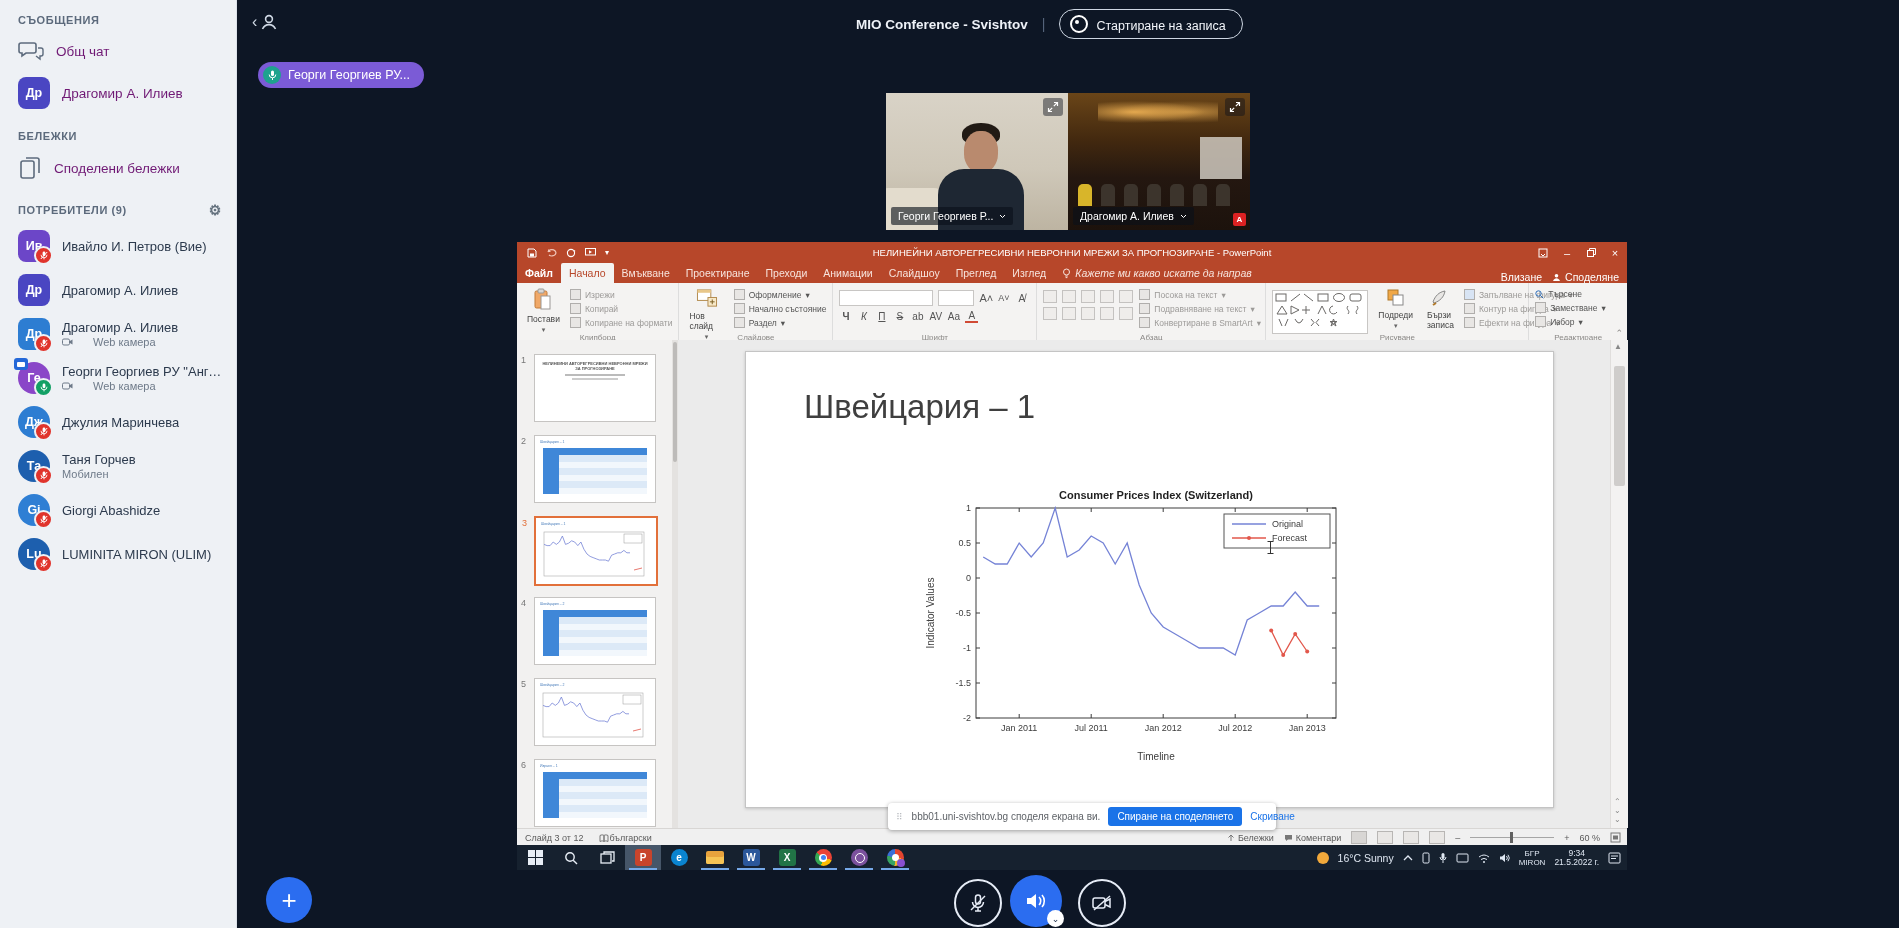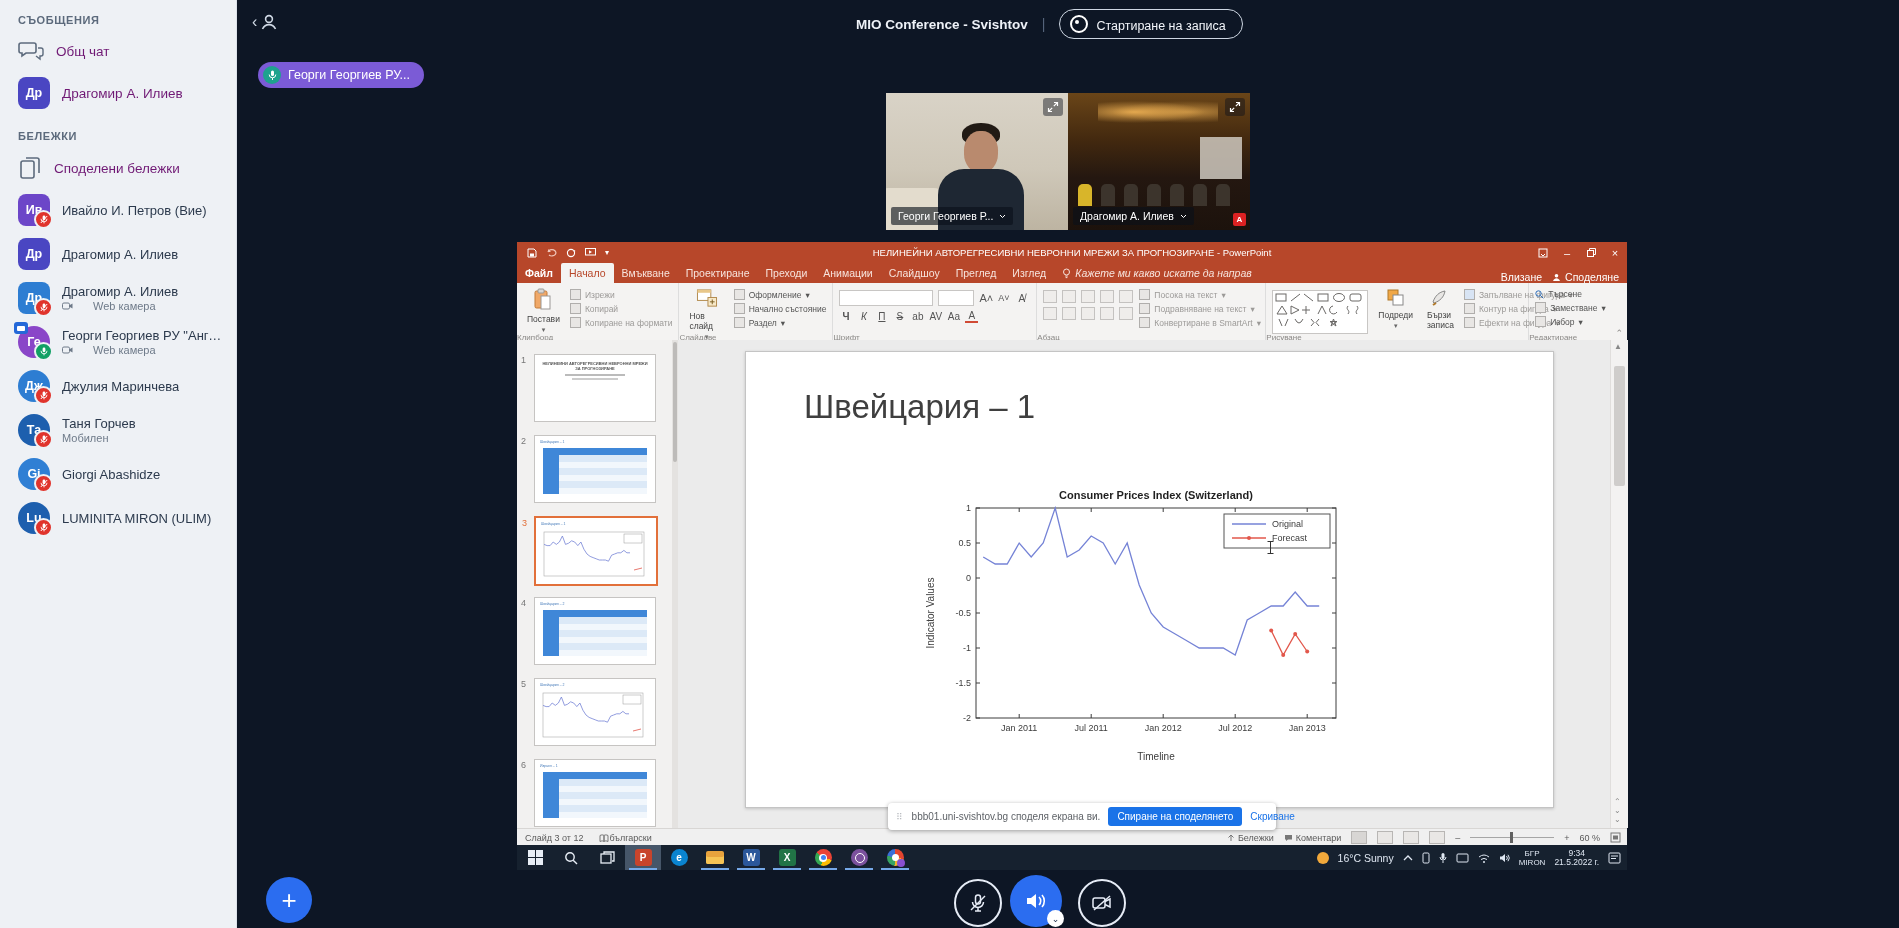--- a/index.html
+++ b/index.html
@@ -65,21 +65,21 @@
   #ppt-menubar{position:absolute;left:0;top:21px;width:1110px;height:20px;background:#b7472a;display:flex;align-items:flex-end;}
   .mtab{color:#f7e3dc;font-size:10.5px;padding:4px 8px 4px;cursor:pointer;white-space:nowrap;}
   .mtab.file{color:#fff;font-weight:700;}
   .mtab.on{background:#f4f3f2;color:#b7472a;border-radius:2px 2px 0 0;}
   #tellme{display:flex;align-items:center;gap:4px;color:#f7e3dc;font-size:10.5px;padding:4px 8px;font-style:italic;}
   #menu-right{margin-left:auto;display:flex;align-items:center;gap:10px;padding-right:8px;color:#fff;font-size:10.5px;}
   #menu-right .itm{display:flex;gap:4px;align-items:center;cursor:pointer;}
   
   #ribbon{position:absolute;left:0;top:41px;width:1110px;height:57px;background:#f4f3f2;border-bottom:1px solid #d2d0ce;display:flex;}
   .rgroup{position:relative;height:57px;border-right:1px solid #ddd;padding:3px 6px 0;display:flex;gap:6px;}
-  .rg-lbl{position:absolute;bottom:1px;left:0;width:100%;text-align:left;font-size:8px;color:#8a8886;}
+  .rg-lbl{position:absolute;bottom:1px;left:0;width:100%;text-align:center;font-size:8px;color:#8a8886;}
   .bigbtn{display:flex;flex-direction:column;align-items:center;justify-content:flex-start;gap:2px;padding:2px 4px;font-size:8.5px;color:#444;cursor:pointer;}
   .minis{display:flex;flex-direction:column;justify-content:flex-start;gap:3px;padding-top:3px;}
   .mini{display:flex;align-items:center;gap:4px;font-size:8.5px;color:#9c9a98;cursor:pointer;white-space:nowrap;}
   .mini.en{color:#555;}
   .mic{width:9px;height:9px;flex:0 0 9px;border:1px solid #b0aeac;background:#e8e6e4;}
   .fontrow{display:flex;flex-direction:column;gap:4px;padding-top:4px;}
   .fbox{width:86px;height:14px;border:1px solid #c8c6c4;background:#fff;font-size:9px;padding:0 3px;color:#333;}
   .fbox.sm{width:28px;}
   .fr{display:flex;align-items:center;gap:5px;}
   .fmt{font-size:10px;color:#555;cursor:pointer;width:13px;text-align:center;}
@@ -171,20 +171,24 @@
     </div>
     <div class="sec-h">БЕЛЕЖКИ</div>
     <div class="side-row">
       <span>
         <svg width="24" height="26" viewBox="0 0 24 26">
             <rect x="3" y="6" width="13" height="17" rx="2" fill="none" stroke="#5d6b7d" stroke-width="1.6"></rect>
             <path d="M8 3h11a2 2 0 0 1 2 2v13" fill="none" stroke="#5d6b7d" stroke-width="1.6"></path>
           </svg>
       </span>
       <span class="lbl">Споделени бележки</span>
+    </div>
+    <div class="sec-h" id="users-head">
+      <span>ПОТРЕБИТЕЛИ (9)</span>
+      <span class="gear">⚙</span>
     </div>
     <div id="users-list">
         <div class="side-row" style="padding: 6px 10px 6px 18px;">
           <span class="avatar sq" style="background:#6c46c8">Ив<span class="badge muted">
               <svg width="8" height="9" viewBox="0 0 8 9">
                 <rect x="2.6" y="0.6" width="2.8" height="4.6" rx="1.4" fill="#fff"></rect>
                 <path d="M1 3.8a3 3 0 0 0 6 0M4 6.8v1.6" stroke="#fff" stroke-width=".9" fill="none"></path>
                 <line x1="0.8" y1="8" x2="7.2" y2="1" stroke="#fff" stroke-width="1"></line>
               </svg>
             </span></span>

